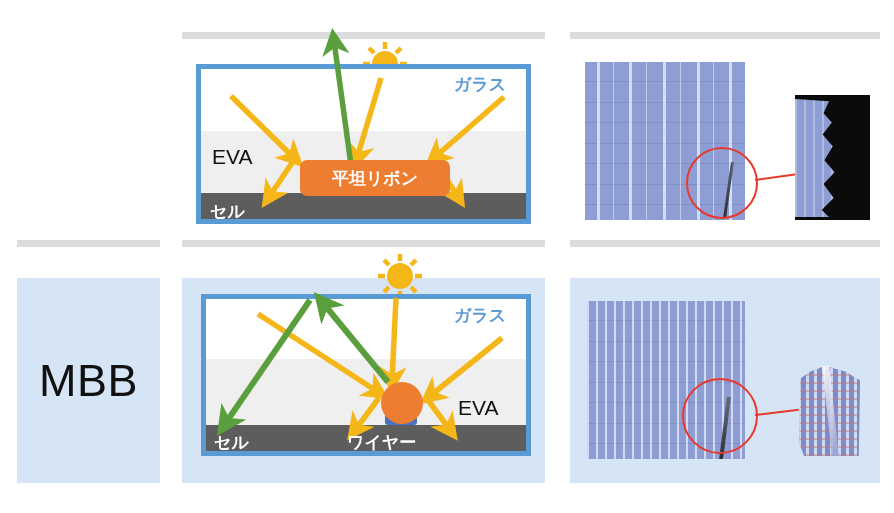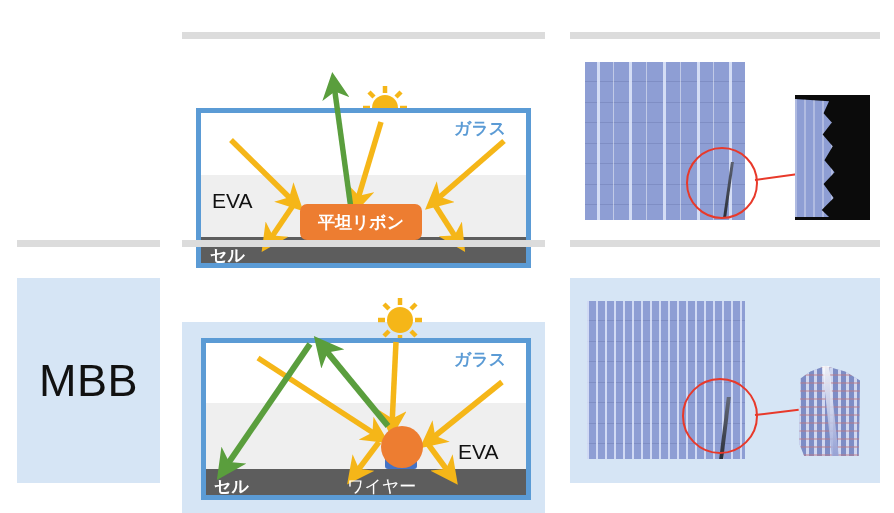--- a/index.html
+++ b/index.html
@@ -8,30 +8,30 @@
   #stage{position:relative;width:894px;height:513px;background:#fff;}
 
   
   .divider{position:absolute;height:7px;background:#dcdcdc;}
 
   
   .label-panel{position:absolute;display:flex;align-items:center;justify-content:center;}
   .label-text{font-size:45px;color:#111;letter-spacing:.5px;line-height:1;}
 
   
-  .diag-panel{position:absolute;margin-top:44px;}
+  .diag-panel{position:absolute;}
   .diag-box{position:absolute;border:5px solid #5b9bd5;background:#ffffff;box-sizing:border-box;}
   .layer-glass{position:absolute;left:0;right:0;top:0;background:#ffffff;}
   .layer-eva{position:absolute;left:0;right:0;background:#efefef;}
   .layer-cell{position:absolute;left:0;right:0;bottom:0;background:#5d5d5d;}
 
   .lbl-glass{position:absolute;color:#5b9bd5;font-size:17px;font-weight:bold;}
   .lbl-eva{position:absolute;color:#111;font-size:21px;font-weight:normal;}
   .lbl-cell{position:absolute;color:#ffffff;font-size:17px;font-weight:bold;}
-  .lbl-wire{position:absolute;color:#ffffff;font-size:17px;font-weight:normal;}
+  .lbl-wire{position:absolute;color:#ffffff;font-size:17px;font-weight:bold;}
 
   .ribbon{position:absolute;background:#ed7d31;border-radius:7px;
           display:flex;align-items:center;justify-content:center;
           color:#ffffff;font-size:17px;font-weight:bold;box-sizing:border-box;}
   .wire-dot{position:absolute;background:#ed7d31;border-radius:50%;}
   .wire-base{position:absolute;background:#4472c4;border-radius:3px;}
 
   svg{position:absolute;left:0;top:0;overflow:visible;}
 
   
@@ -96,21 +96,21 @@
       </g>
       <g stroke-width="5.5" fill="none" marker-end="url(#ag1)" stroke="#5a9e3d">
         <line x1="169" y1="125" x2="152" y2="1"></line>
       </g>
     </svg>
 
     <span class="lbl-glass" style="left:272px;top:33px;">ガラス</span>
     <span class="lbl-eva" style="left:30px;top:105px;">EVA</span>
     <span class="lbl-cell" style="left:28px;top:160px;">セル</span>
 
-    <div class="ribbon" style="left:118px;top:120px;width:122px;height:36px;">平坦リボン</div>
+    <div class="ribbon" style="left:118px;top:120px;width:150px;height:36px;">平坦リボン</div>
   </div>
 
   <div class="photo-panel" style="left:570px;top:40px;width:310px;height:190px;background:#ffffff;">
 
     <div class="cell-photo" style="left:15px;top:22px;width:160px;height:158px;">
       <div class="hline" style="top:12%;"></div>
         <div class="hline" style="top:25%;"></div>
       <div class="hline" style="top:38%;"></div>
         <div class="hline" style="top:51%;"></div>
       <div class="hline" style="top:64%;"></div>

